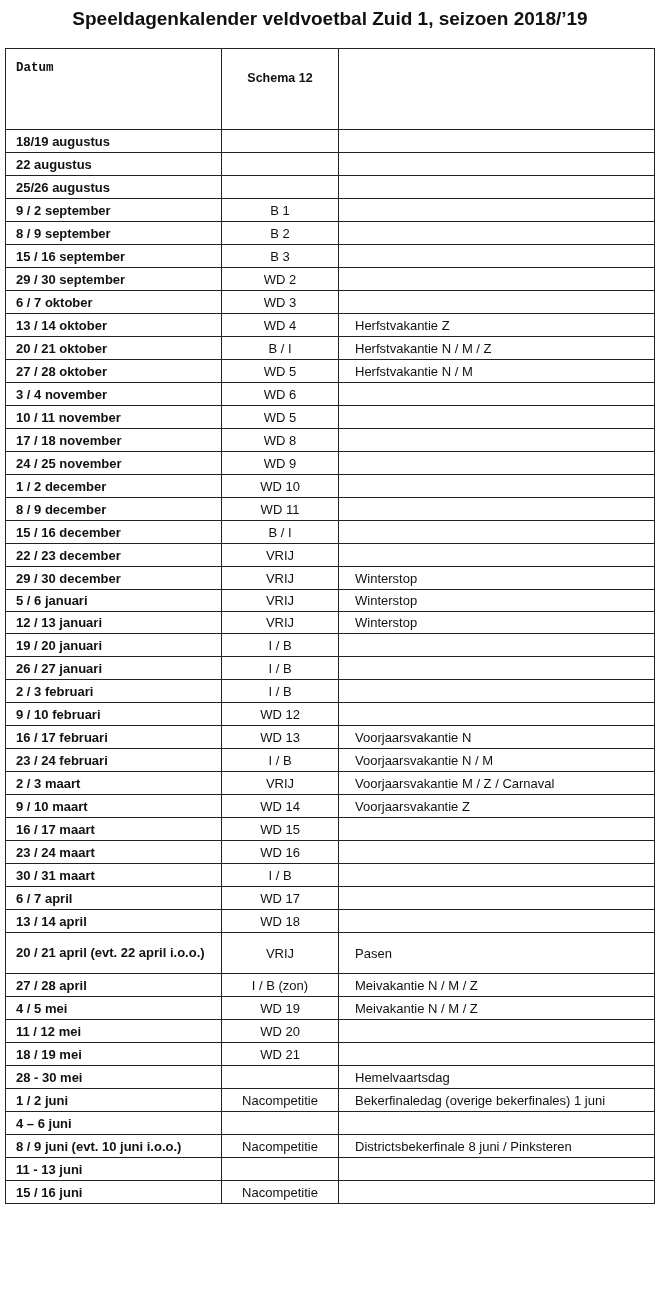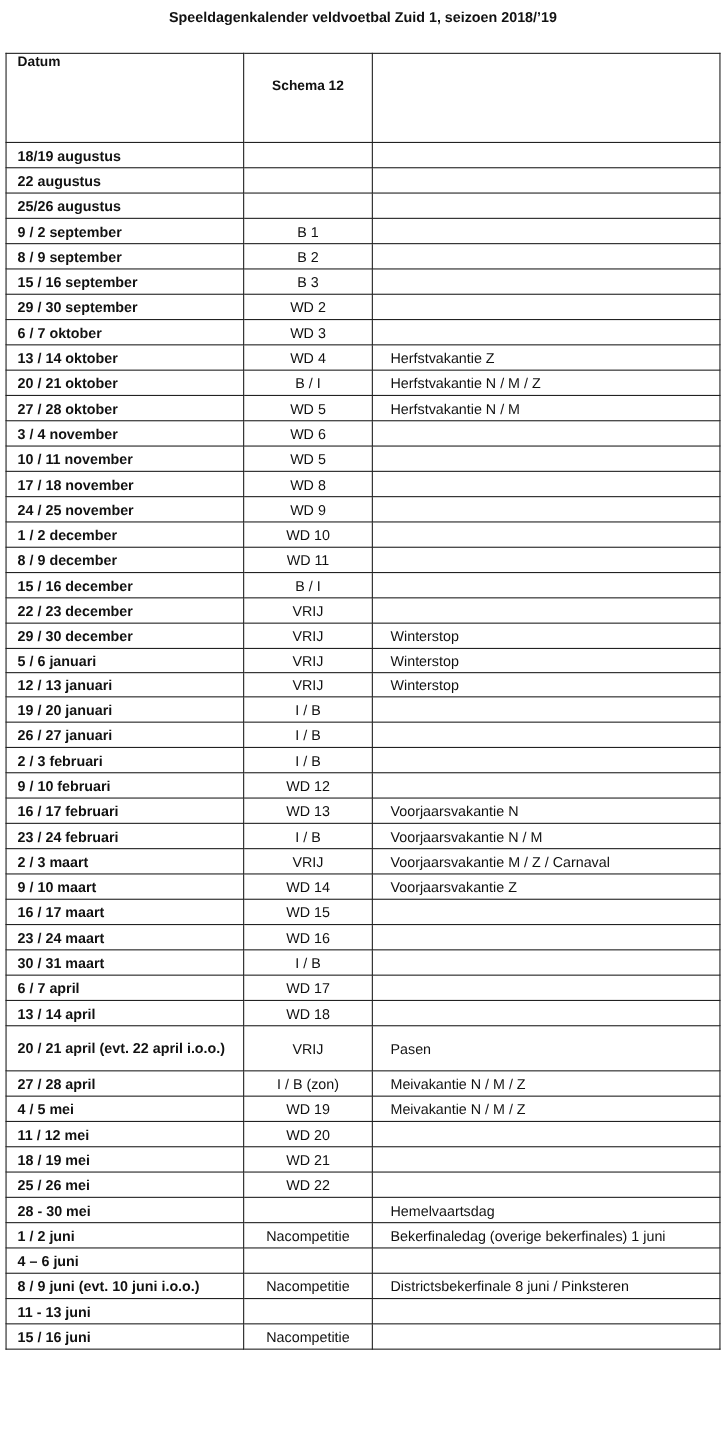--- a/index.html
+++ b/index.html
@@ -1,29 +1,29 @@
 <!DOCTYPE html>
 <html><head>
 <meta charset="utf-8">
 <style>
   html, body { margin: 0; padding: 0; background: #ffffff; }
   body { width: 660px; height: 1313px; position: relative; overflow: hidden;
          font-family: "Liberation Sans", "DejaVu Sans", sans-serif; color: #111111; }
   .title { position: absolute; left: 0; top: 8px; width: 660px; text-align: center;
-           font-size: 13px; font-weight: bold; color: #111; letter-spacing: 0px; }
+           font-size: 19px; font-weight: bold; color: #111; letter-spacing: 0px; }
   table { position: absolute; left: 5px; top: 48px; width: 649px;
           border-collapse: collapse; table-layout: fixed; }
   td { border: 1px solid #222; padding: 0 0 0 10px; font-size: 13px; height: 23px;
        box-sizing: border-box; vertical-align: middle; white-space: nowrap; overflow: hidden; }
   col.c1 { width: 216px; } col.c2 { width: 117px; } col.c3 { width: 316px; }
   td.date { font-weight: bold; }
   td.schema { text-align: center; padding: 0; }
   td.note { padding-left: 16px; }
   tr.header td { height: 81px; vertical-align: top; }
-  tr.header td.h-date { padding-top: 0; font-weight: bold; font-size: 12.5px; }
+  tr.header td.h-date { padding-top: 12px; font-weight: bold; font-size: 12.5px; font-family: Liberation Mono, monospace; }
   tr.header td.h-schema { padding-top: 22px; font-weight: bold; text-align: center; padding-left: 0; font-size: 12.5px; }
   tr.short td { height: 22px; }
   tr.tall td { height: 41px; }
   tr.tall td.date { white-space: normal; line-height: 18px; }
 </style>
 </head>
 <body>
 
 <div class="title">Speeldagenkalender veldvoetbal Zuid 1, seizoen 2018/’19</div>
 
@@ -233,25 +233,20 @@
         <td class="date">11 / 12 mei</td>
         <td class="schema">WD 20</td>
         <td class="note"></td>
       </tr>
       <tr>
         <td class="date">18 / 19 mei</td>
         <td class="schema">WD 21</td>
         <td class="note"></td>
       </tr>
       <tr>
-        <td class="date">25 / 26 mei</td>
-        <td class="schema">WD 22</td>
-        <td class="note"></td>
-      </tr>
-      <tr>
         <td class="date">28 - 30 mei</td>
         <td class="schema"></td>
         <td class="note">Hemelvaartsdag</td>
       </tr>
       <tr>
         <td class="date">1 / 2 juni</td>
         <td class="schema">Nacompetitie</td>
         <td class="note">Bekerfinaledag (overige bekerfinales) 1 juni</td>
       </tr>
       <tr>

